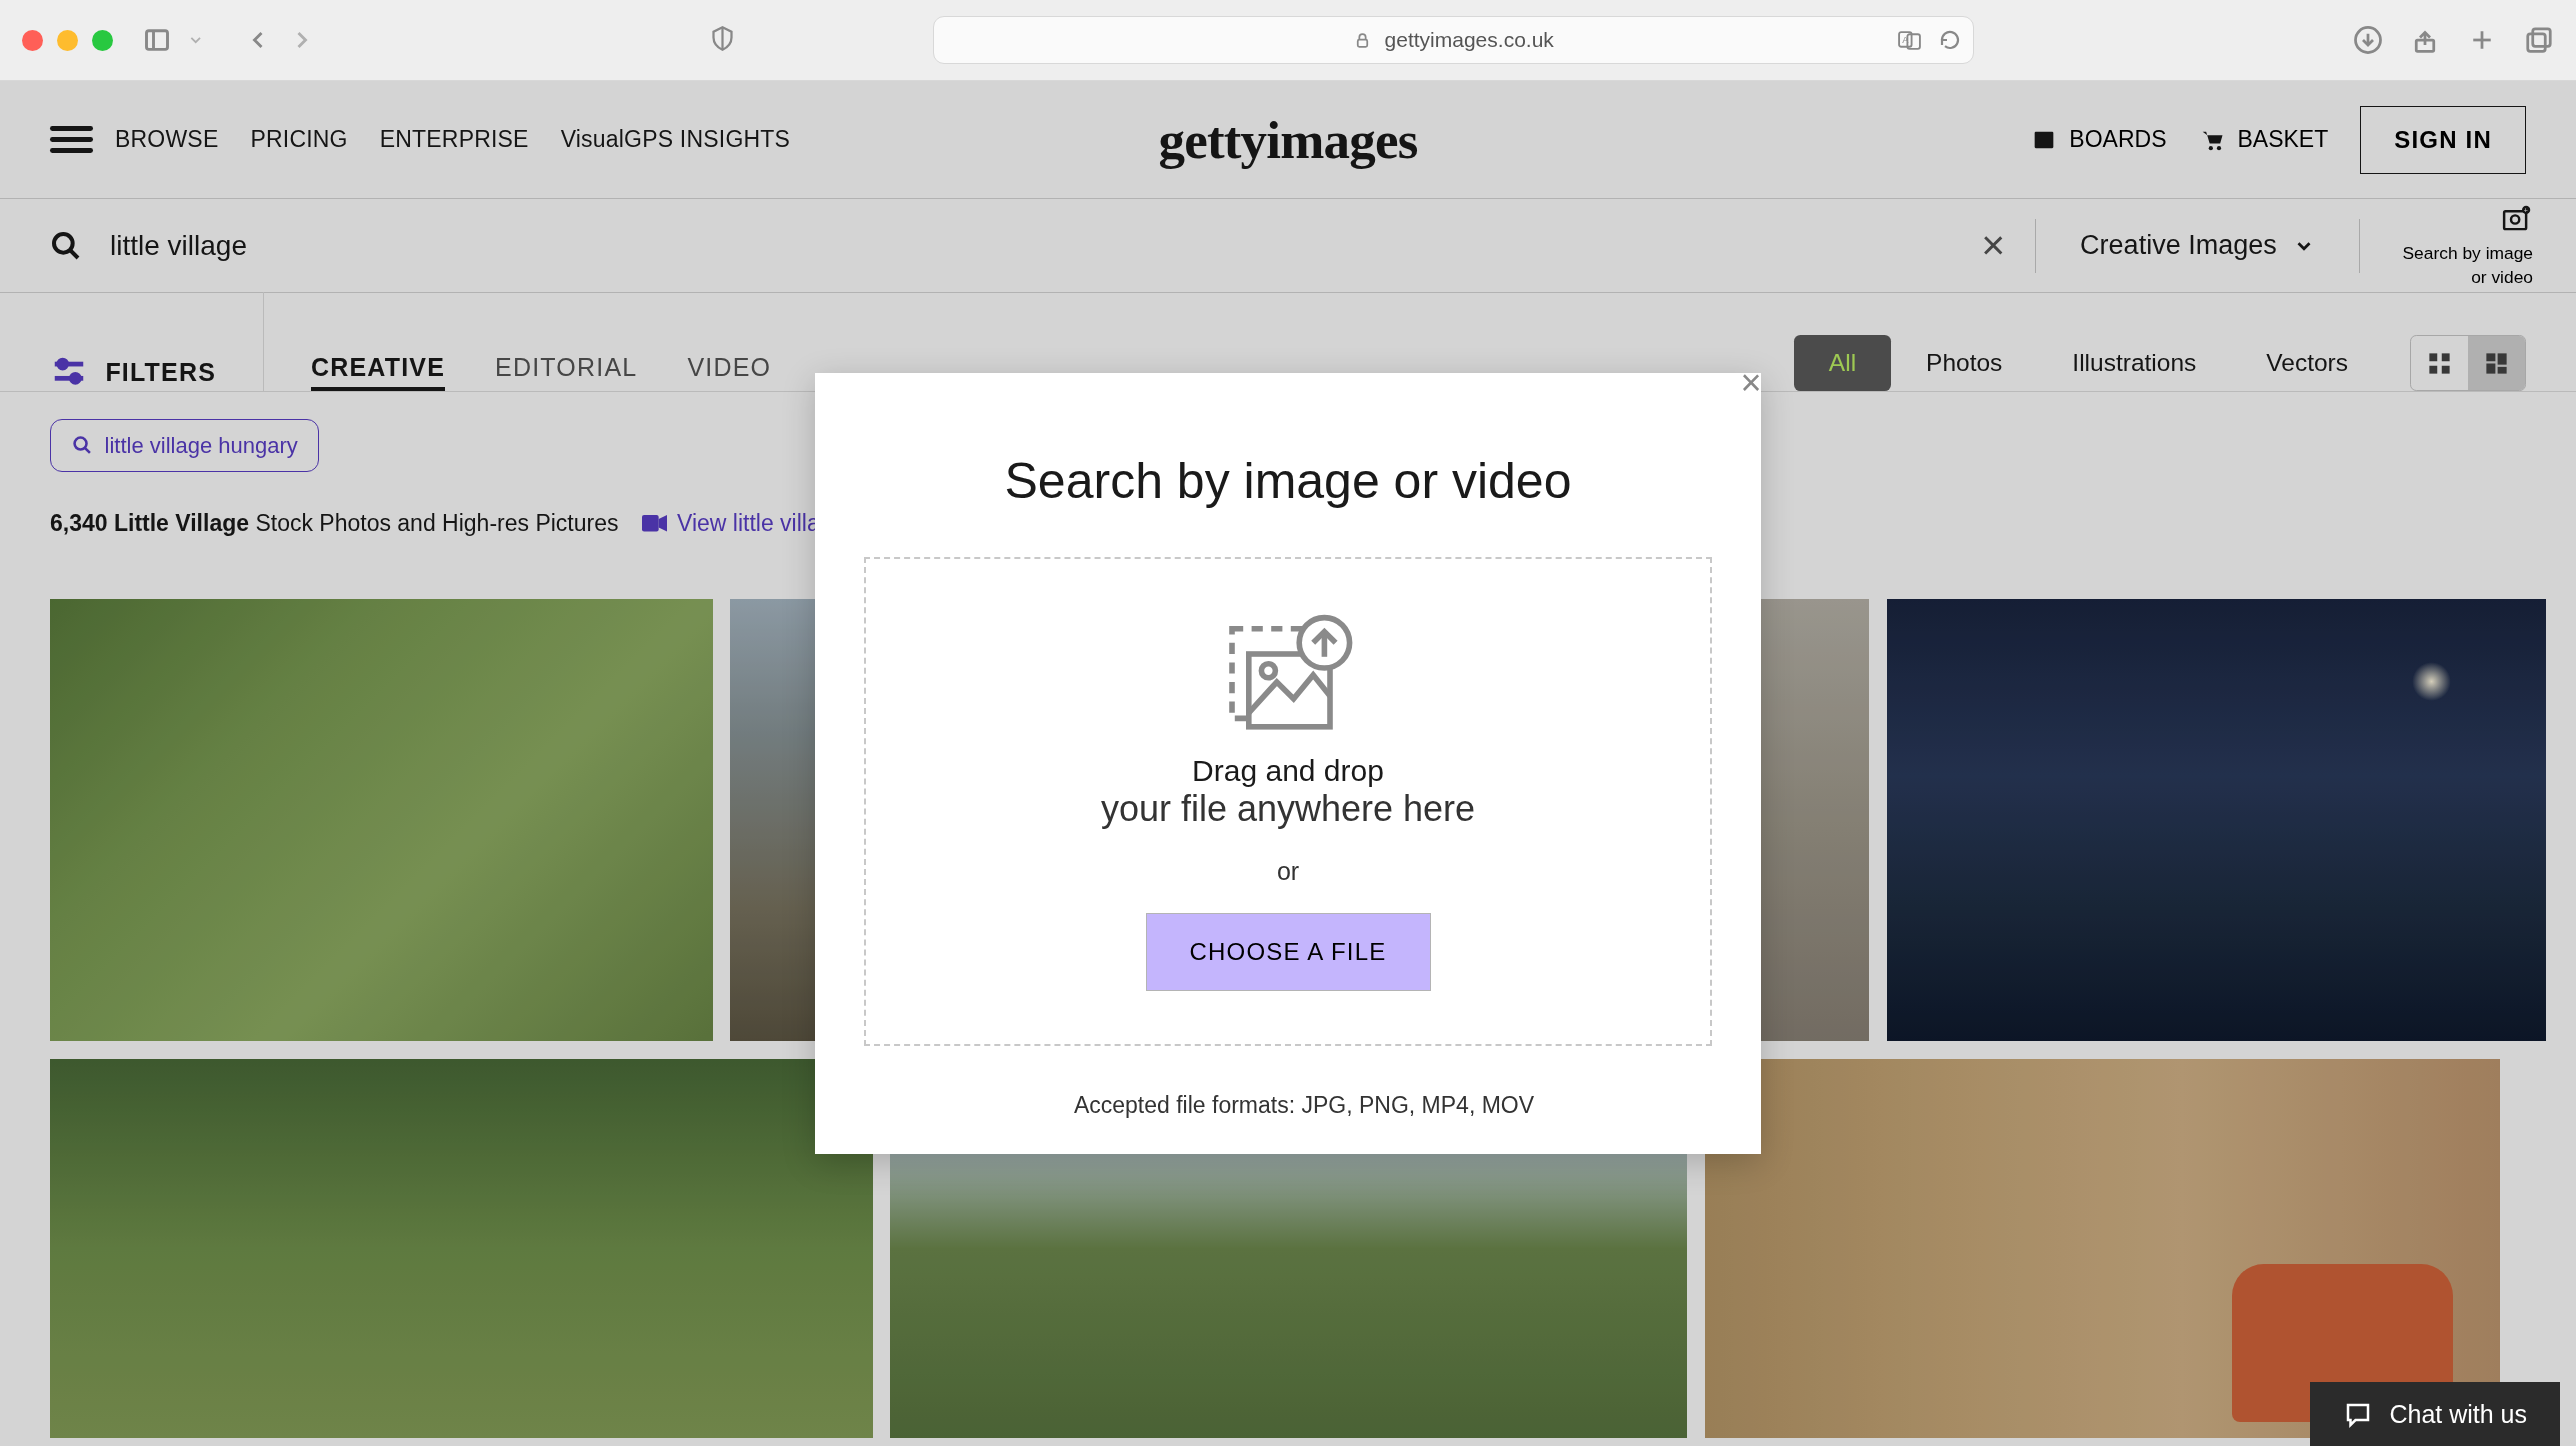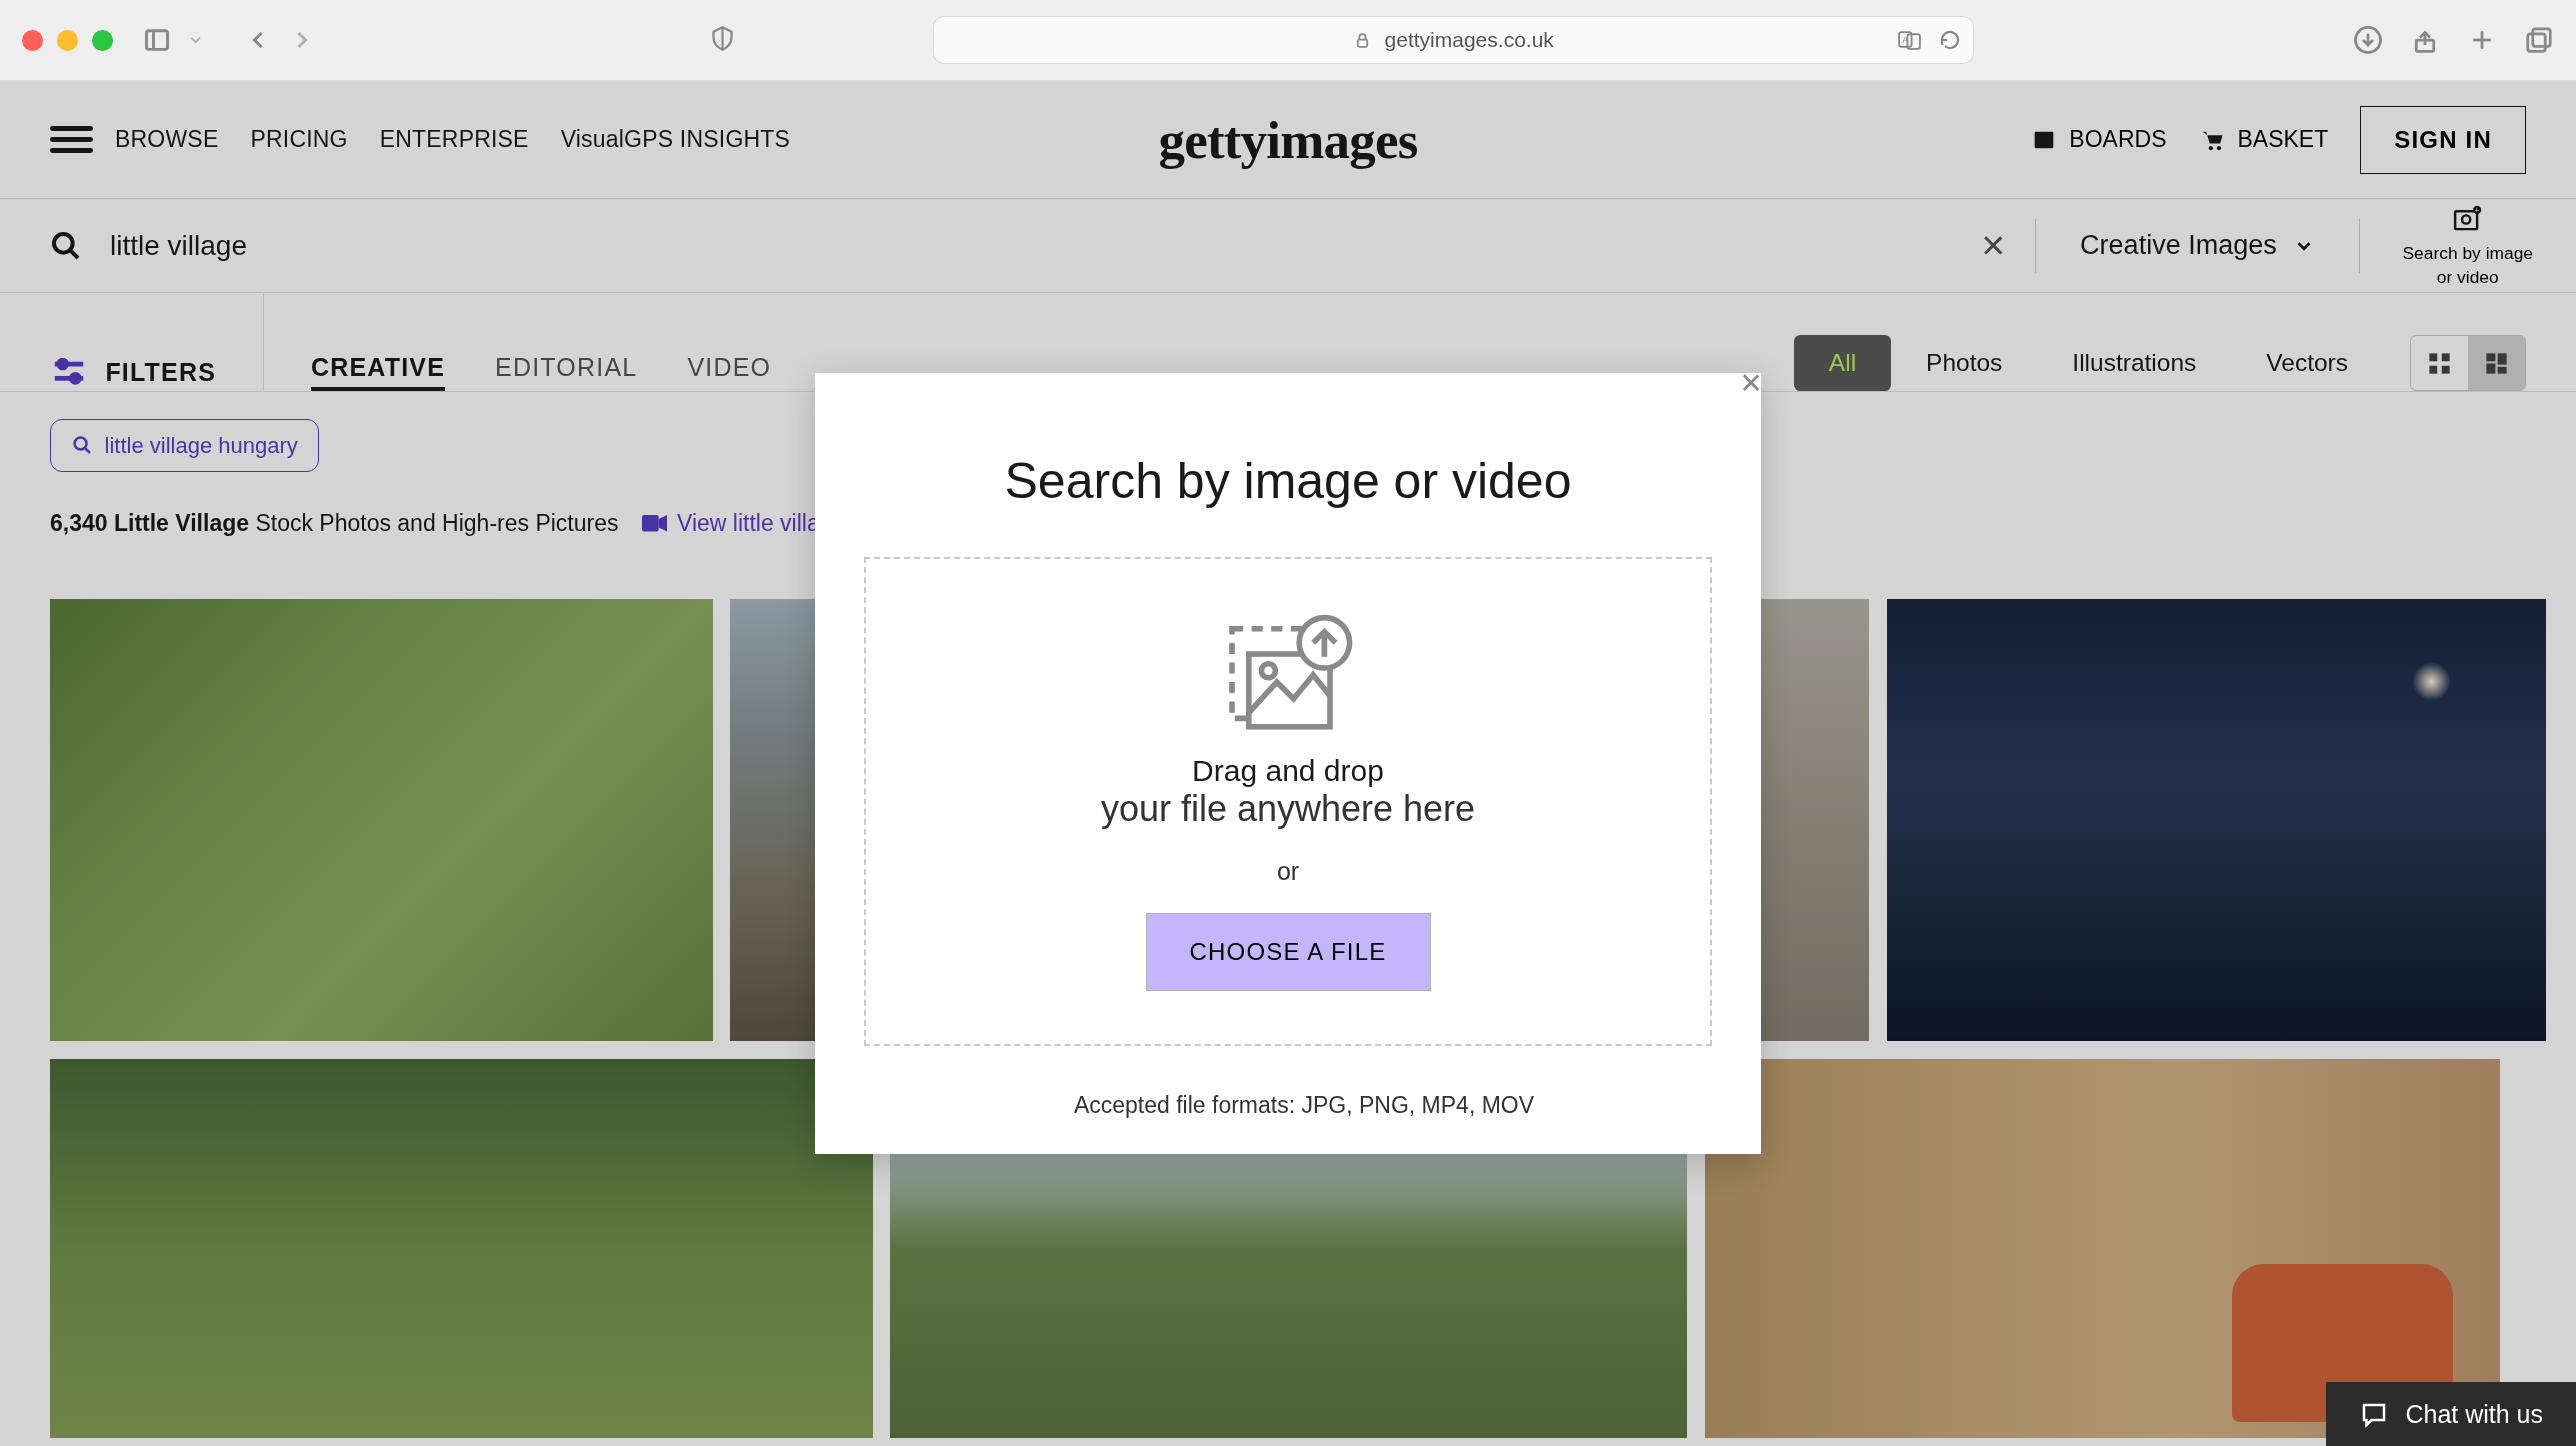--- a/index.html
+++ b/index.html
@@ -39,21 +39,21 @@
     .signin-btn { border: 1.6px solid #1a1a1a; padding: 19px 33px; font-size: 24px; font-weight: 600; letter-spacing: 1.2px; }
 
     
     .searchbar { height: 95px; background: #fff; border-top: 0.8px solid #d6d6d6; border-bottom: 0.8px solid #d6d6d6; display: flex; align-items: center; padding-left: 50px; }
     .searchbar .mag { width: 32px; height: 32px; stroke: #1a1a1a; stroke-width: 3; fill: none; margin-right: 28px; }
     .search-input { flex: 1; border: none; font-size: 28px; color: #1a1a1a; outline: none; background: transparent; }
     .clear-x { font-size: 41px; color: #555; padding: 0 30px; cursor: pointer; font-weight: 300; }
     .v-sep { width: 0.8px; height: 54px; background: #ccc; }
     .creative-select { display: flex; align-items: center; gap: 16px; font-size: 27px; color: #1a1a1a; padding: 0 44px; cursor: pointer; }
     .creative-select svg { width: 22px; height: 22px; stroke: #1a1a1a; stroke-width: 3; fill: none; }
-    .search-by-image-btn { display: flex; flex-direction: column; align-items: center; justify-content: center; font-size: 17.4px; padding: 0 43px; text-align: center; gap: 3.2px; line-height: 1.2; }
+    .search-by-image-btn { display: flex; flex-direction: column; align-items: flex-end; justify-content: center; font-size: 17.4px; padding: 0 43px; text-align: center; gap: 3.2px; line-height: 1.2; }
     .search-by-image-btn svg { width: 33px; height: 33px; margin-bottom: 3.2px; }
 
     
     .filterrow { height: 99px; background: #fff; display: flex; align-items: flex-end; padding: 0 50px; border-bottom: 0.8px solid #e0e0e0; }
     .filters-btn { display: flex; align-items: center; gap: 17.4px; font-size: 25px; font-weight: 600; letter-spacing: 1.2px; color: #1a1a1a; }
     .filters-btn svg { width: 38px; height: 38px; }
     .filterrow .v-sep-tall { width: 0.8px; height: 99px; background: #e0e0e0; margin: 0 47px; }
     .tabs { display: flex; gap: 50px; font-size: 25px; font-weight: 500; letter-spacing: 1.2px; }
     .tab { color: #555; cursor: pointer; padding-bottom: 4.7px; }
     .tab.active { color: #1a1a1a; border-bottom: 4px solid #1a1a1a; font-weight: 600; }
@@ -98,21 +98,21 @@
     .dropzone { margin: 47px 49px 0; height: 489px; border: 2.4px dashed #c8c8c8; display: flex; flex-direction: column; align-items: center; justify-content: center; gap: 16px; }
     .dropzone svg { width: 142px; height: 126px; }
     .dz-text { text-align: center; }
     .dz-text .line1 { font-size: 30px; font-weight: 500; color: #1a1a1a; }
     .dz-text .line2 { font-size: 36px; color: #333; }
     .dz-or { font-size: 25px; color: #333; margin: 11px 0; }
     .choose-btn { border: 0.8px solid #b4b4b4; padding: 24px 43px; font-size: 24px; letter-spacing: 1.2px; font-weight: 400; background: #c4b5fd; cursor: pointer; }
     .modal-formats { text-align: center; font-size: 23px; color: #333; margin-top: 46px; padding-left: 32px; }
 
     
-    .chat-widget { position: absolute; bottom: 0; right: 0; background: #2b2b2b; color: #fff; padding: 17.4px 33px; font-size: 25px; display: flex; align-items: center; gap: 16px; z-index: 200; }
+    .chat-widget { position: absolute; bottom: 0; right: 16px; background: #2b2b2b; color: #fff; padding: 17.4px 33px; font-size: 25px; display: flex; align-items: center; gap: 16px; z-index: 200; }
     .chat-widget svg { width: 30px; height: 30px; stroke: #fff; fill: none; stroke-width: 2; }
   </style>
 </head>
 <body>
 
 <div class="browser-chrome">
   <div class="traffic-lights">
     <div class="tl red"></div>
     <div class="tl yellow"></div>
     <div class="tl green"></div>

